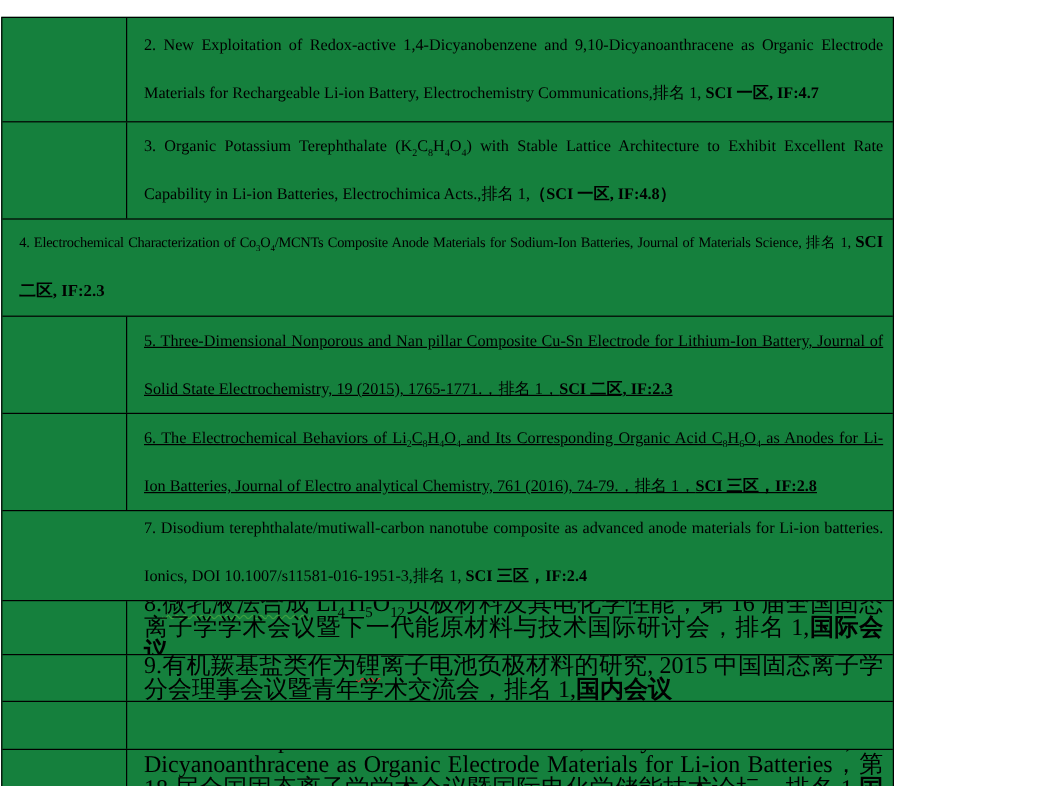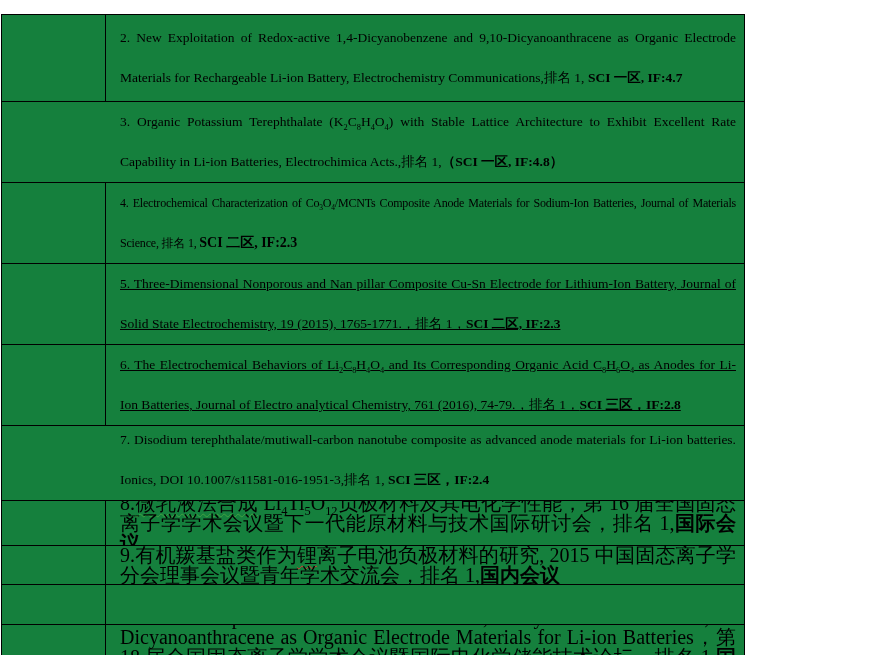--- a/index.html
+++ b/index.html
@@ -41,27 +41,27 @@
 </head>
 <body>
 
 <div class="table">
     <div class="row wide" style="height: 87px;">
       <div class="cell left" style="width: 104px;"></div>
       <div class="cell right">
         <div class="content"><span>2. New Exploitation of Redox-active 1,4-Dicyanobenzene and 9,10-Dicyanoanthracene as Organic Electrode Materials for Rechargeable Li-ion Battery, Electrochemistry Communications,排名 1, </span><span class="bold">SCI 一区, IF:4.7</span></div>
       </div>
     </div>
-    <div class="row wide" style="height: 81px; align-items: flex-end;">
+    <div class="row wide" style="height: 81px;">
       <div class="cell left" style="width: 104px;"></div>
       <div class="cell right">
         <div class="content"><span>3. Organic Potassium Terephthalate (K</span><span class="sub">2</span><span>C</span><span class="sub">8</span><span>H</span><span class="sub">4</span><span>O</span><span class="sub">4</span><span>) with Stable Lattice Architecture to Exhibit Excellent Rate Capability in Li-ion Batteries, Electrochimica Acts.,排名 1,</span><span class="bold">（SCI 一区, IF:4.8）</span></div>
       </div>
     </div>
-    <div class="row wide condensed" style="height: 81px;">
+    <div class="row wide condensed" style="height: 81px; flex-direction: column;">
       <div class="cell left" style="width: 104px;"></div>
       <div class="cell right">
         <div class="content"><span>4. Electrochemical Characterization of Co</span><span class="sub">3</span><span>O</span><span class="sub">4</span><span>/MCNTs Composite Anode Materials for Sodium-Ion Batteries, Journal of Materials Science, 排名 1, </span><span class="bold">SCI 二区, IF:2.3</span></div>
       </div>
     </div>
     <div class="row wide" style="height: 81px; text-decoration: underline;">
       <div class="cell left" style="width: 104px;"></div>
       <div class="cell right">
         <div class="content"><span>5. Three-Dimensional Nonporous and Nan pillar Composite Cu-Sn Electrode for Lithium-Ion Battery, Journal of Solid State Electrochemistry, 19 (2015), 1765-1771.，排名 1，</span><span class="bold">SCI 二区, IF:2.3</span></div>
       </div>

